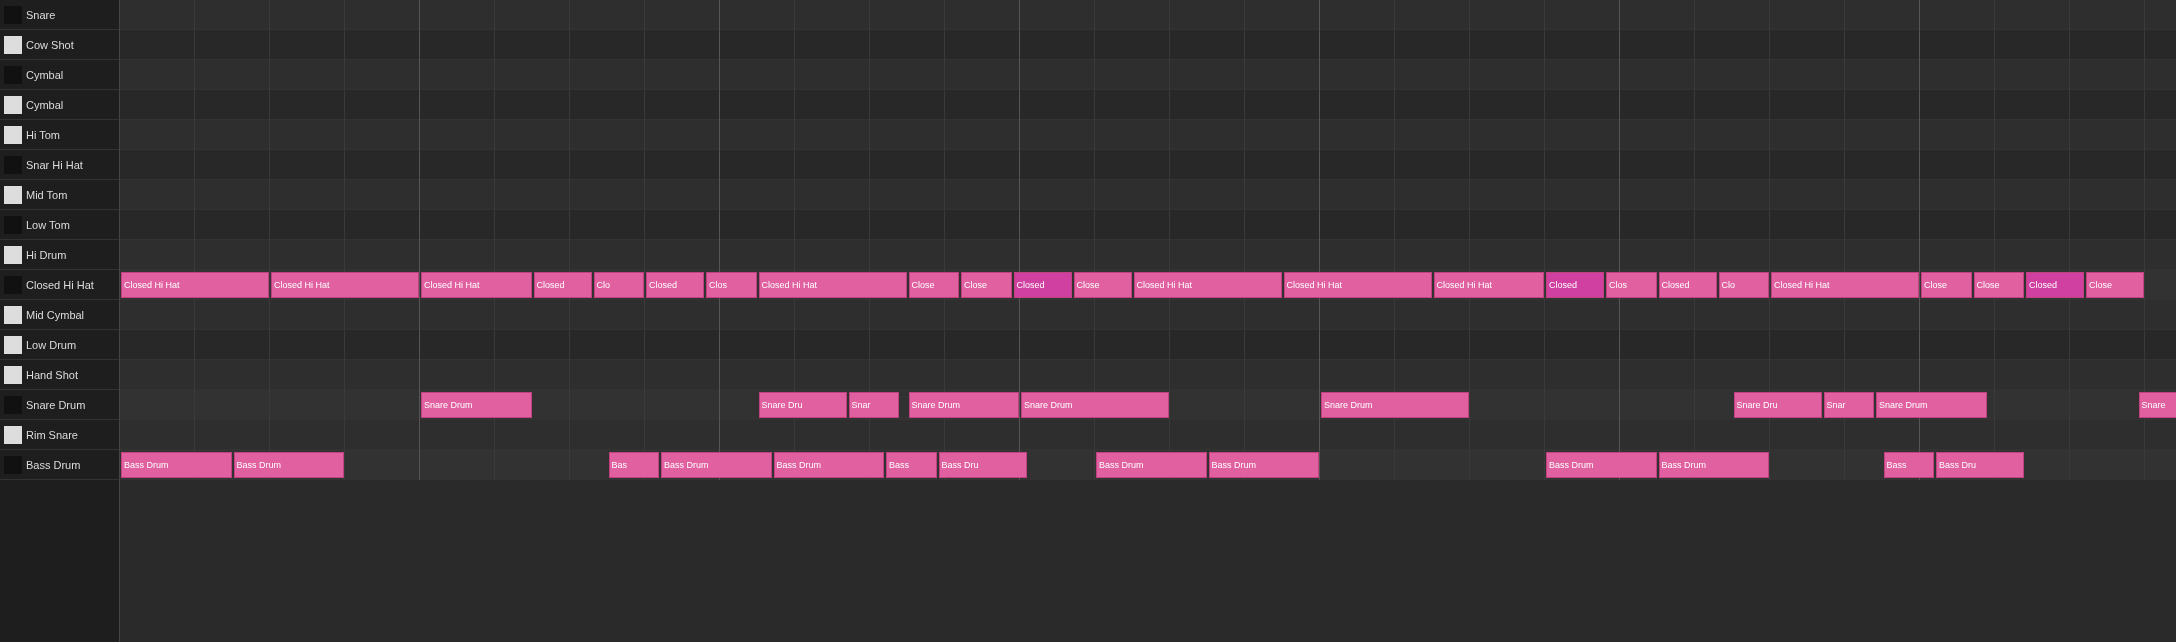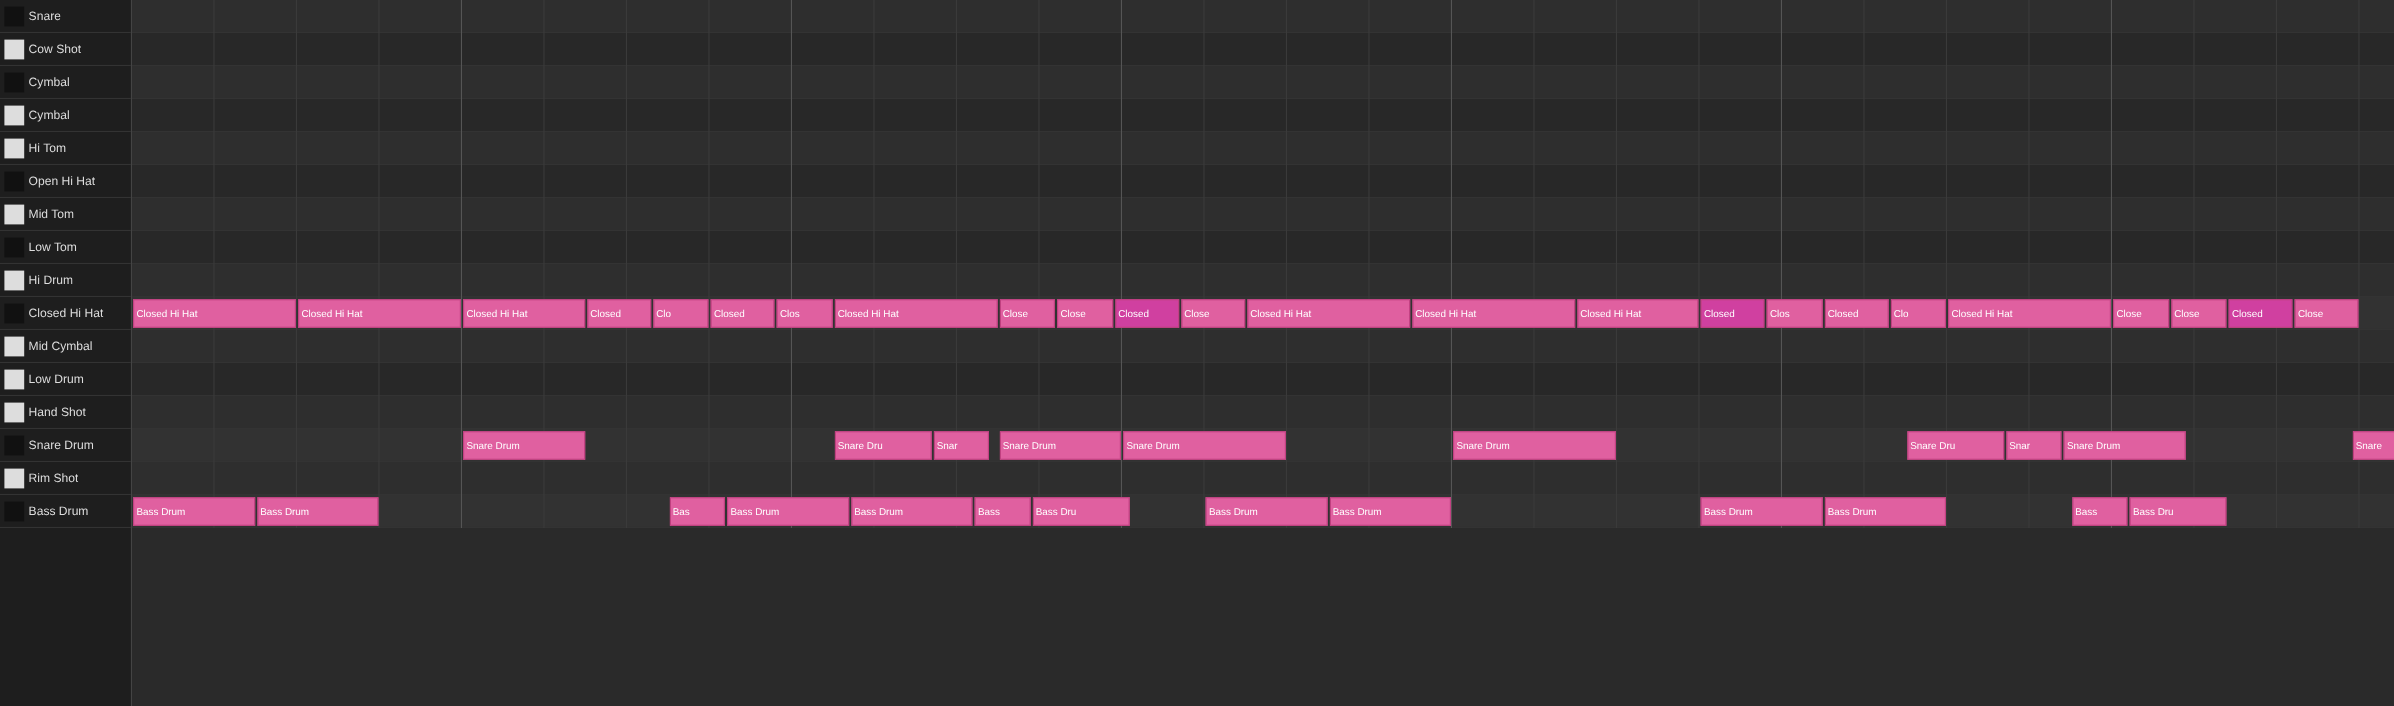--- a/index.html
+++ b/index.html
@@ -122,21 +122,21 @@
       <div class="track-label-row">
         <div class="label-color-box color-white"></div>
         <span class="label-text">Cymbal</span>
       </div>
       <div class="track-label-row">
         <div class="label-color-box color-white"></div>
         <span class="label-text">Hi Tom</span>
       </div>
       <div class="track-label-row">
         <div class="label-color-box color-black"></div>
-        <span class="label-text">Open Hi Hat</span>
+        <span class="label-text">Snar Hi Hat</span>
       </div>
       <div class="track-label-row">
         <div class="label-color-box color-white"></div>
         <span class="label-text">Mid Tom</span>
       </div>
       <div class="track-label-row">
         <div class="label-color-box color-black"></div>
         <span class="label-text">Low Tom</span>
       </div>
       <div class="track-label-row">
@@ -158,21 +158,21 @@
       <div class="track-label-row">
         <div class="label-color-box color-white"></div>
         <span class="label-text">Hand Shot</span>
       </div>
       <div class="track-label-row">
         <div class="label-color-box color-black"></div>
         <span class="label-text">Snare Drum</span>
       </div>
       <div class="track-label-row">
         <div class="label-color-box color-white"></div>
-        <span class="label-text">Rim Shot</span>
+        <span class="label-text">Rim Snare</span>
       </div>
       <div class="track-label-row">
         <div class="label-color-box color-black"></div>
         <span class="label-text">Bass Drum</span>
       </div>
     </div>
   <div class="grid-area">
     <div class="grid-content" style="width: 2025px;">
 
     <div class="grid-row" style="position: relative; min-width: 2025px;">

